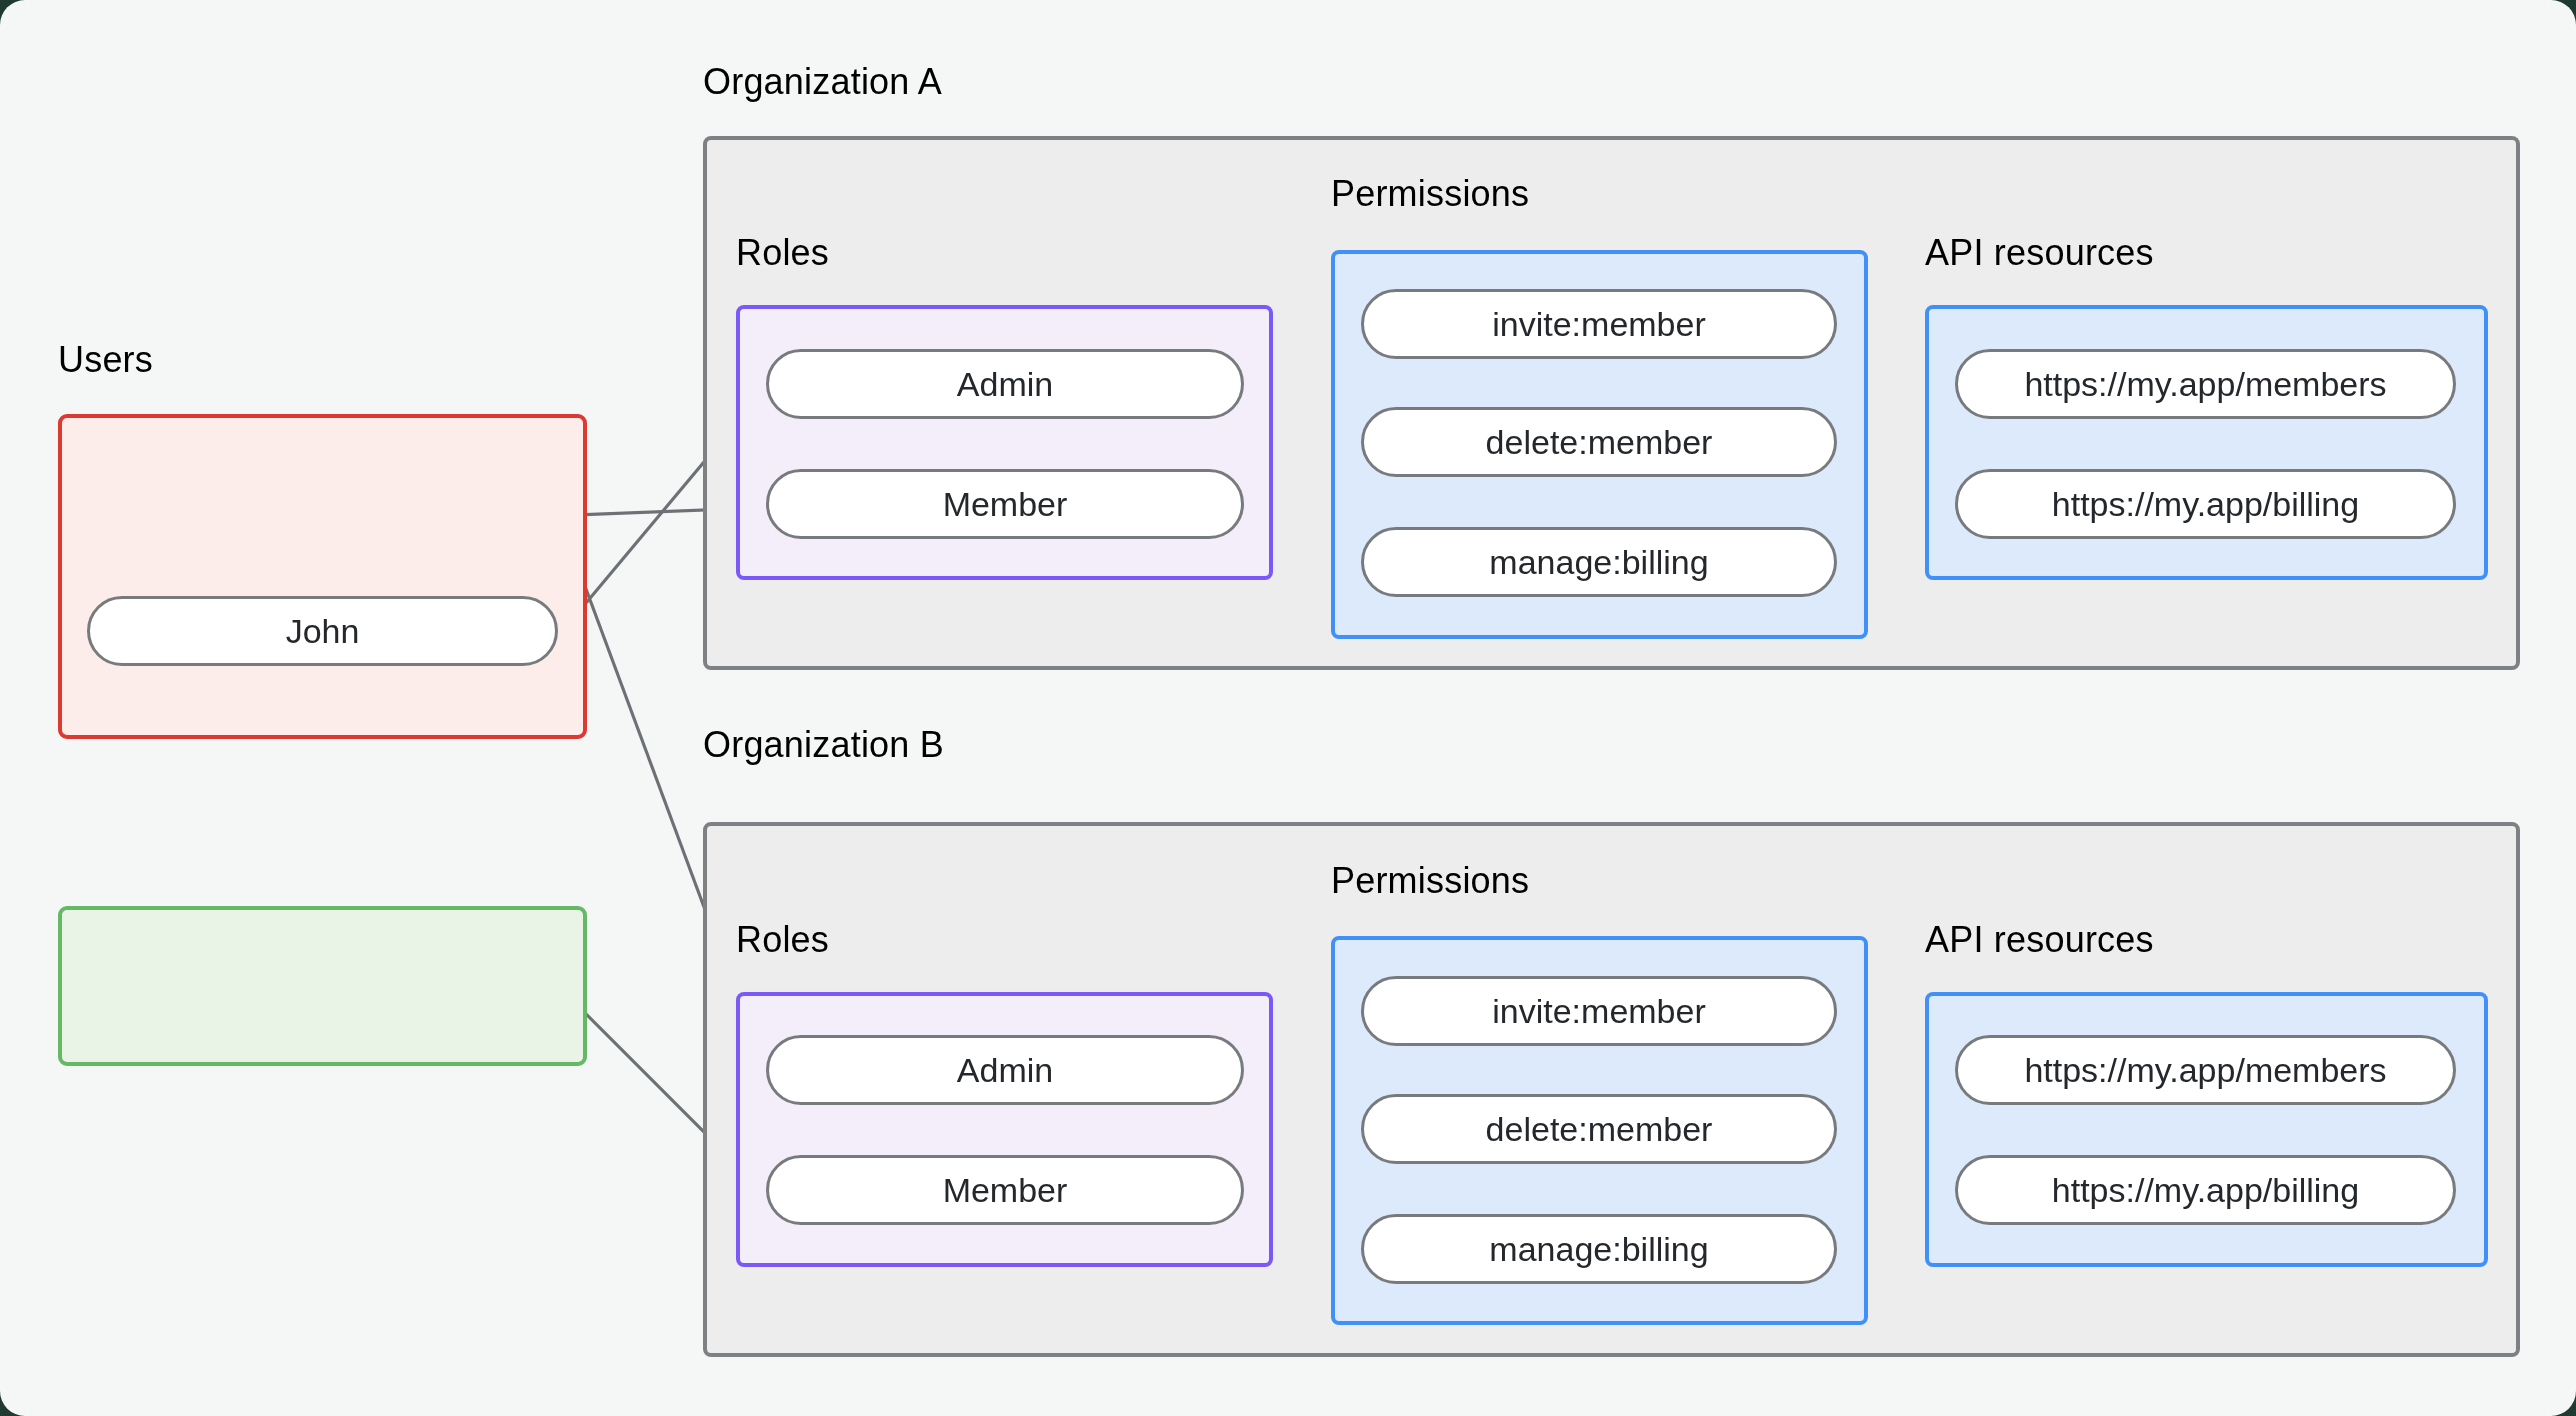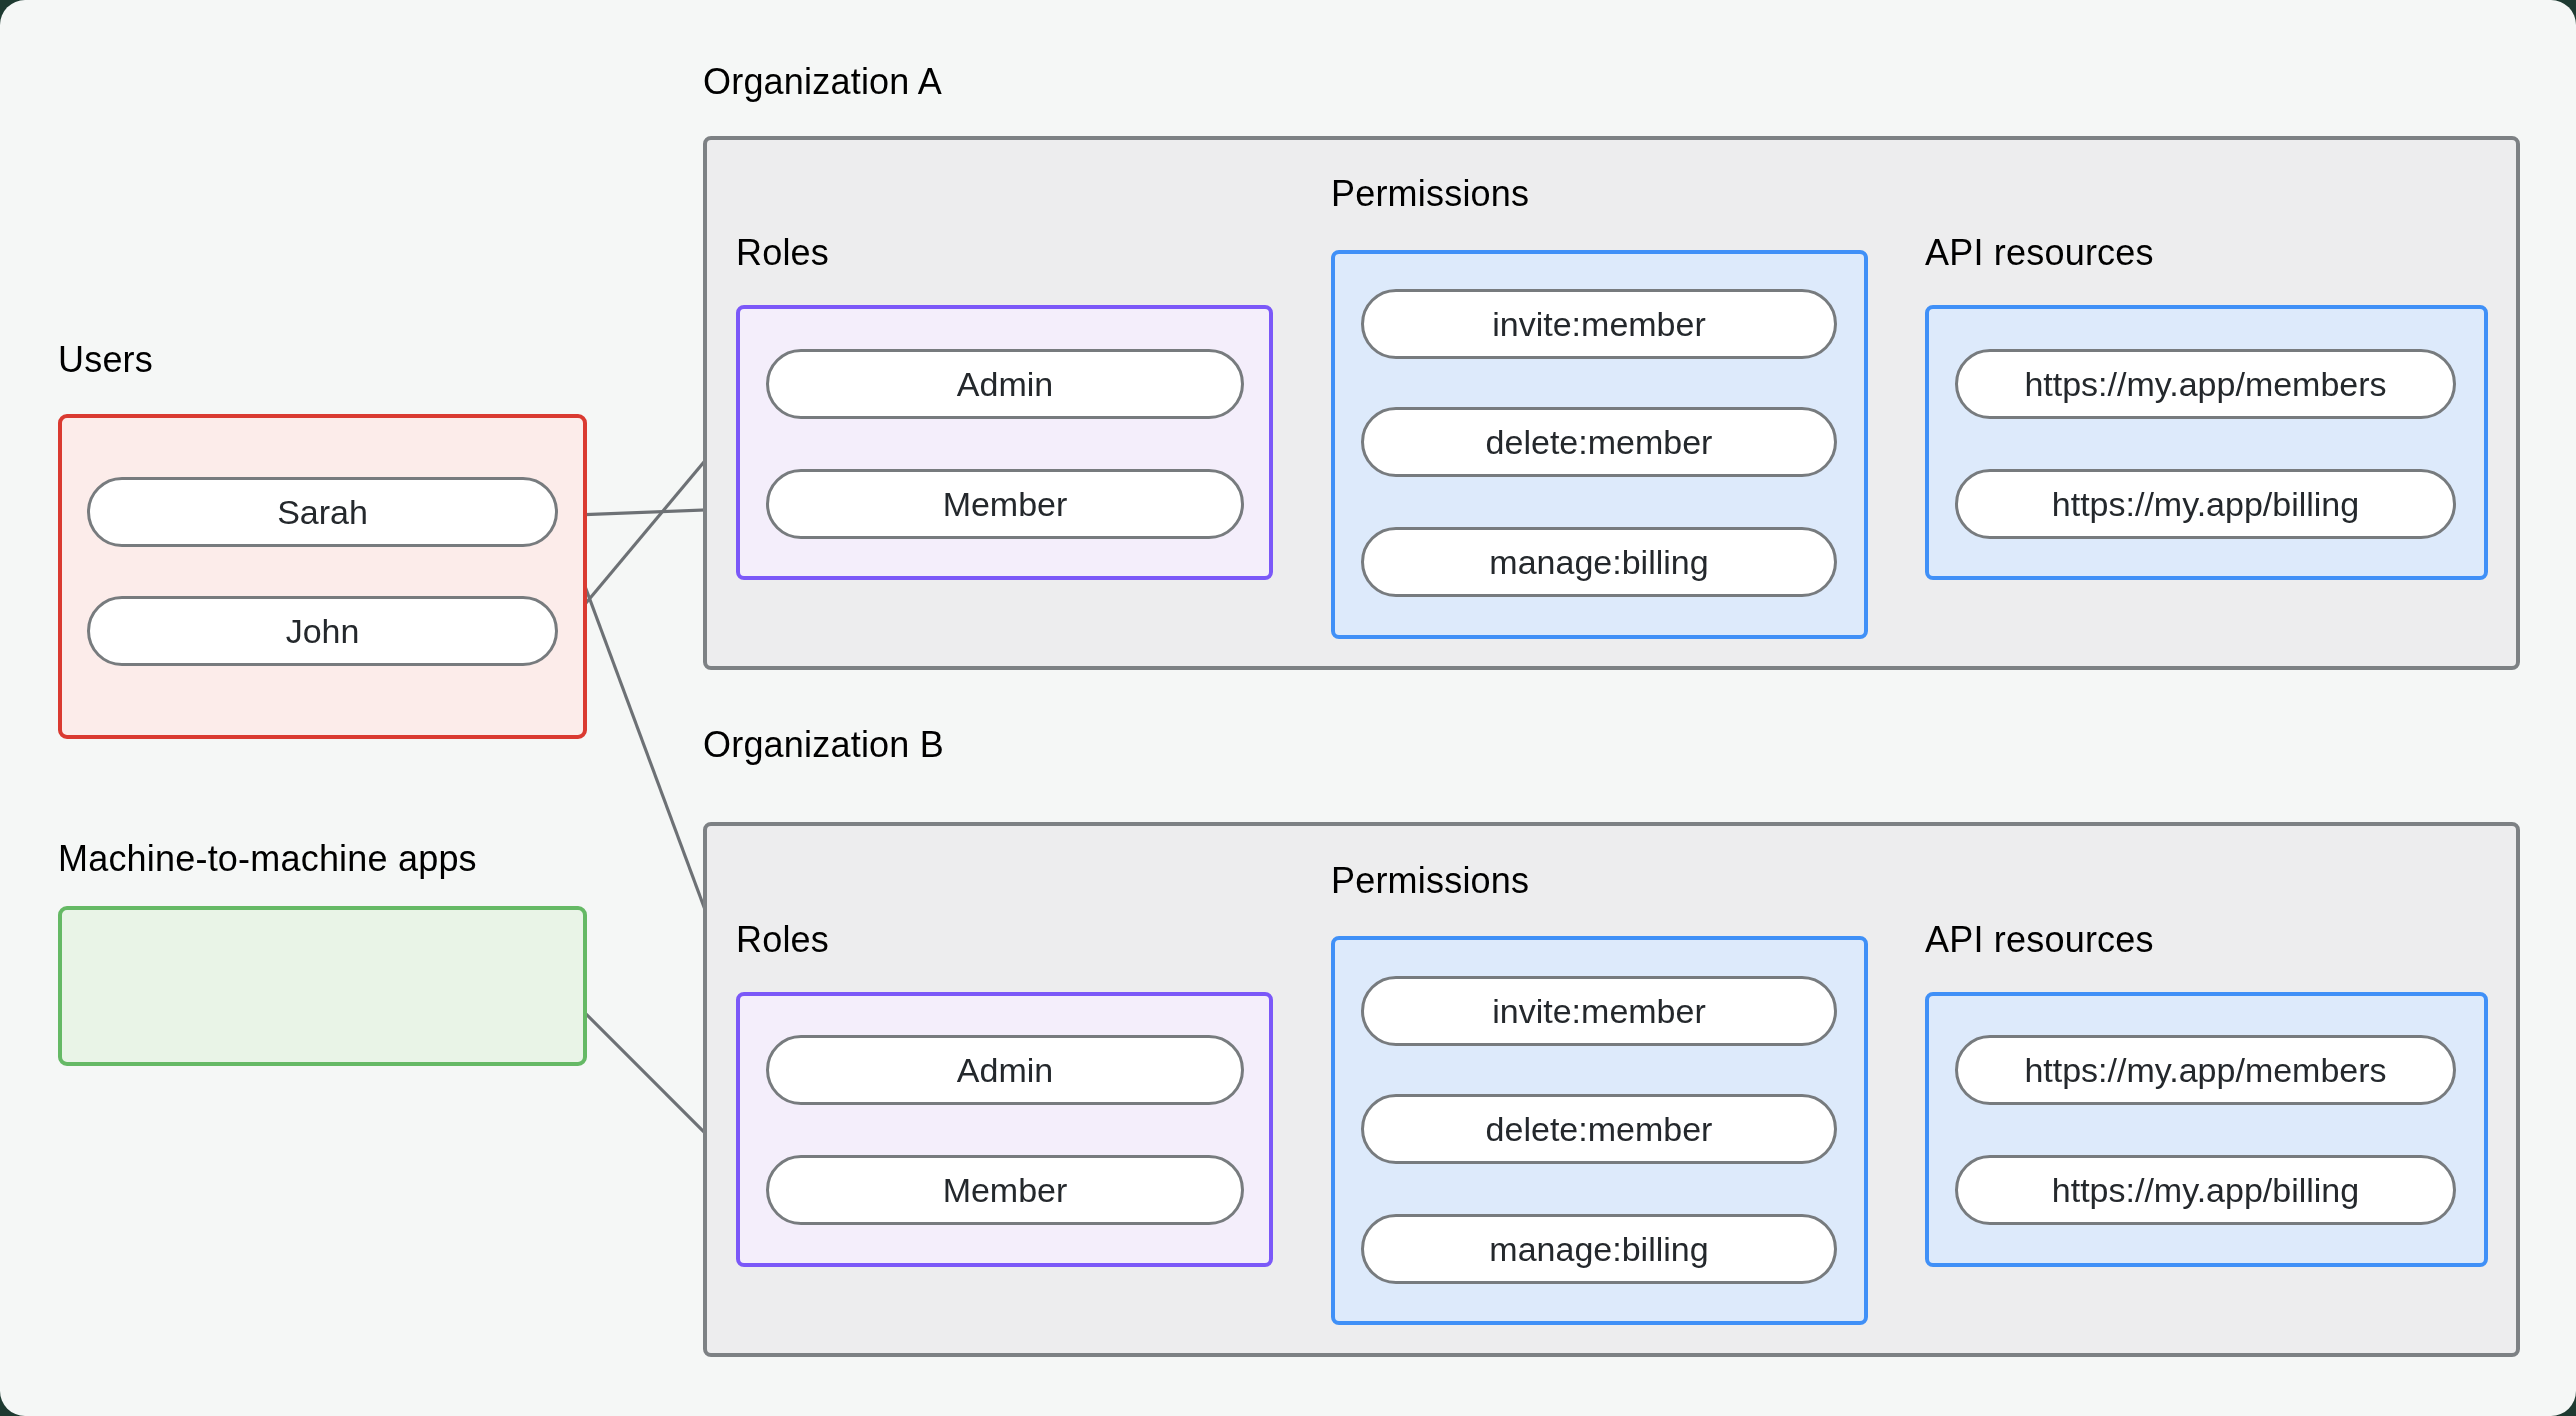--- a/index.html
+++ b/index.html
@@ -104,24 +104,22 @@
     <circle class="conn-dot" cx="850" cy="1325.5" r="10"></circle>
     <circle class="conn-dot" cx="1510" cy="1126.5" r="10"></circle>
     <circle class="conn-dot" cx="1510" cy="1257.5" r="10"></circle>
     <circle class="conn-dot" cx="1510" cy="1390.5" r="10"></circle>
     <circle class="conn-dot" cx="2170" cy="1192.5" r="10"></circle>
     <circle class="conn-dot" cx="2170" cy="1325.5" r="10"></circle>
   </svg>
 
   <div class="sec-label" style="left:58px; top:339px;">Users</div>
   <div class="group-box users-box" style="left:58px; top:414px; width:529px; height:325px;"></div>
-  <div class="pill" style="left:87px; top:477px; width:471px;">Sarah</div>
   <div class="pill" style="left:87px; top:596px; width:471px;">John</div>
 
-  <div class="sec-label" style="left:58px; top:838px;">Machine-to-machine apps</div>
   <div class="group-box m2m-box" style="left:58px; top:906px; width:529px; height:160px;"></div>
 
   <div class="sec-label" style="left:703px; top:61px;">Organization A</div>
   <div class="group-box org-box" style="left:703px; top:136px; width:1817px; height:534px;"></div>
 
   <div class="sec-label" style="left:736px; top:232px;">Roles</div>
   <div class="group-box roles-box" style="left:736px; top:305px; width:537px; height:275px;"></div>
   <div class="pill" style="left:766px; top:349px; width:478px;">Admin</div>
   <div class="pill" style="left:766px; top:469px; width:478px;">Member</div>
 

